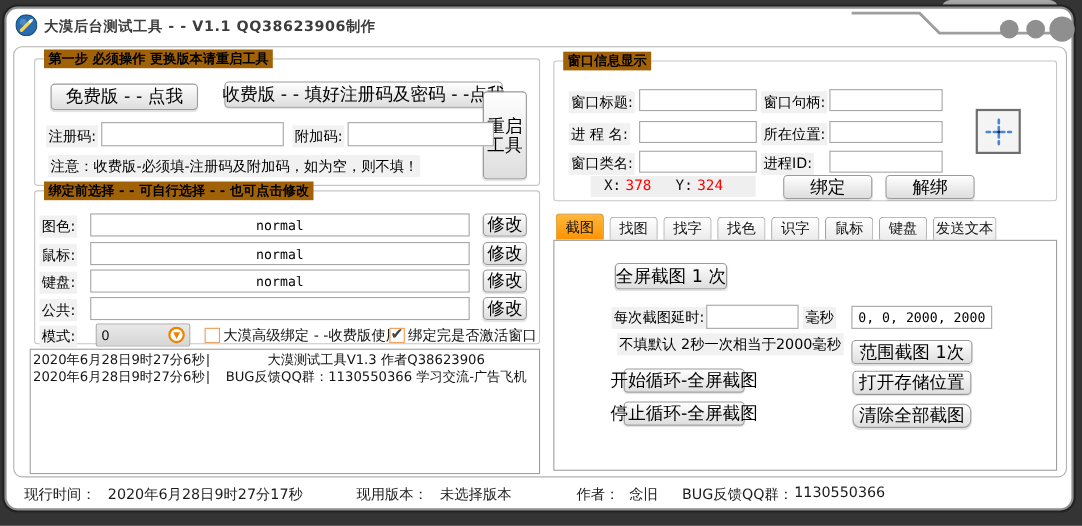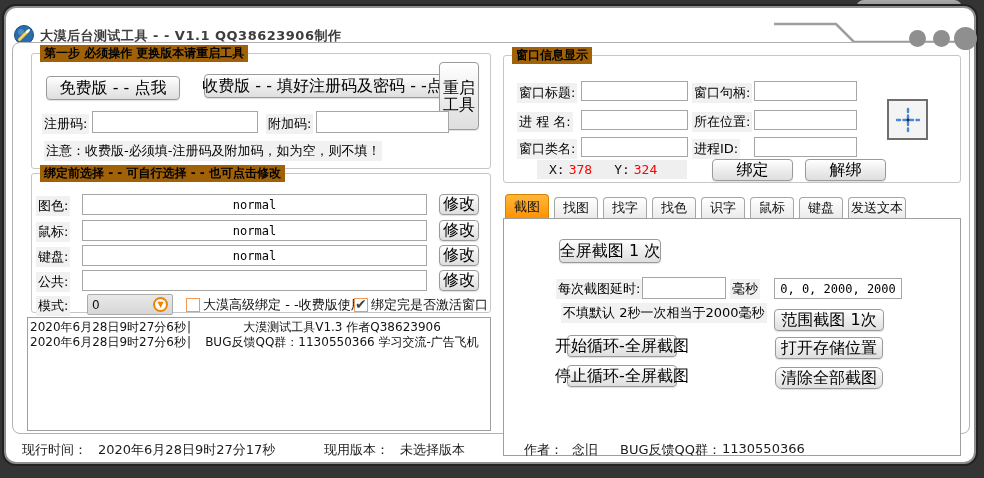--- a/index.html
+++ b/index.html
@@ -19,21 +19,21 @@
   }
   .window {
     position: absolute; left: 4px; top: 6px; width: 972px; height: 458px;
     background: #ffffff;
     border: 2px solid #8f8f8f;
     border-radius: 12px;
     box-shadow: 0 0 0 2px #222;
     z-index: 1;
   }
   
-  .titlebar { position: absolute; left: 0; top: 12px; right: 0; height: 30px; }
+  .titlebar { position: absolute; left: 0; top: 0; right: 0; height: 30px; }
   .app-icon { position: absolute; left: 8px; top: 5px; width: 20px; height: 20px; }
   .window-title {
     position: absolute; left: 34px; top: 7px;
     font-weight: bold; color: #3d3d3d; letter-spacing: 0.5px; white-space: nowrap;
   }
   .deco-line { position: absolute; right: 0; top: 0; width: 200px; height: 36px; pointer-events: none; }
   .win-btn {
     position: absolute; border-radius: 50%; background: #8f8f8f; z-index: 3;
   }
   .win-btn.min { left: 903px; top: 10px; width: 17px; height: 17px; }
@@ -158,21 +158,21 @@
     <div class="win-btn max" title="maximize"></div>
     <div class="win-btn close" title="close"></div>
   </div>
 
   <div class="content">
 
     <div class="groupbox" style="left:18px;top:10px;width:460px;height:116px;">
       <span class="gb-title">第一步 必须操作  更换版本请重启工具</span>
       <div class="btn" style="left:14px;top:22px;width:134px;height:24px;">免费版 - - 点我</div>
       <div class="btn" style="left:172px;top:20px;width:253px;height:24px;">收费版 - - 填好注册码及密码 - -点我</div>
-      <div class="btn wrap" style="left:407px;top:8px;width:40px;height:68px;">重启工具</div>
+      <div class="btn wrap" style="left:407px;top:29px;width:40px;height:80px;">重启工具</div>
       <span class="lbl" style="left:10px;top:60px;">注册码:</span>
       <input class="tbx" style="left: 60px; top: 57px; width: 166px; height: 22px;" value="">
       <span class="lbl" style="left:234px;top:60px;">附加码:</span>
       <input class="tbx" style="left: 284px; top: 57px; width: 133px; height: 22px;" value="">
       <span class="lbl" style="left:12px;top:87px;">注意：收费版-必须填-注册码及附加码，如为空，则不填！</span>
     </div>
 
     <div class="groupbox" style="left:18px;top:130px;width:460px;height:140px;">
       <span class="gb-title">绑定前选择 - - 可自行选择 - - 也可点击修改</span>
 
@@ -261,21 +261,21 @@
       <div class="tab active">截图</div>
       <div class="tab">找图</div>
       <div class="tab">找字</div>
       <div class="tab">找色</div>
       <div class="tab">识字</div>
       <div class="tab">鼠标</div>
       <div class="tab">键盘</div>
       <div class="tab wide">发送文本</div>
     </div>
 
-    <div class="tabpanel" style="left:490px;top:175px;width:458px;height:238px;">
+    <div class="tabpanel" style="left:490px;top:175px;width:458px;height:210px;">
       <div class="btn" style="left:55px;top:20px;width:102px;height:24px;">全屏截图 1 次</div>
 
       <span class="lbl" style="left:52px;top:60px;">每次截图延时:</span>
       <input class="tbx" style="left: 138px; top: 58px; width: 84px; height: 22px;" value="">
       <span class="lbl" style="left:226px;top:60px;">毫秒</span>
       <input class="tbx center" style="left: 270px; top: 59px; width: 128px; height: 21px;" value="0, 0, 2000, 2000">
 
       <span class="lbl" style="left:57px;top:84px;">不填默认 2秒一次相当于2000毫秒</span>
       <div class="btn" style="left:270px;top:90px;width:110px;height:22px;">范围截图 1次</div>
 

